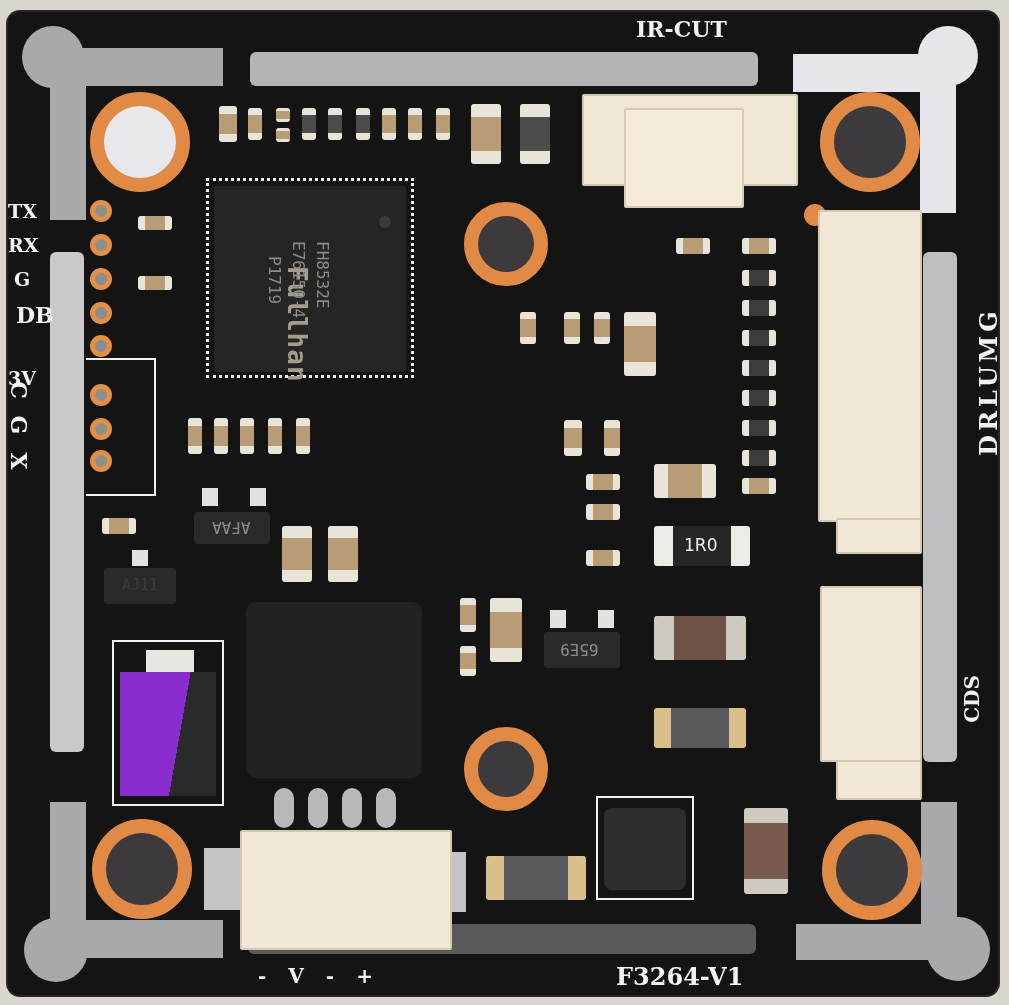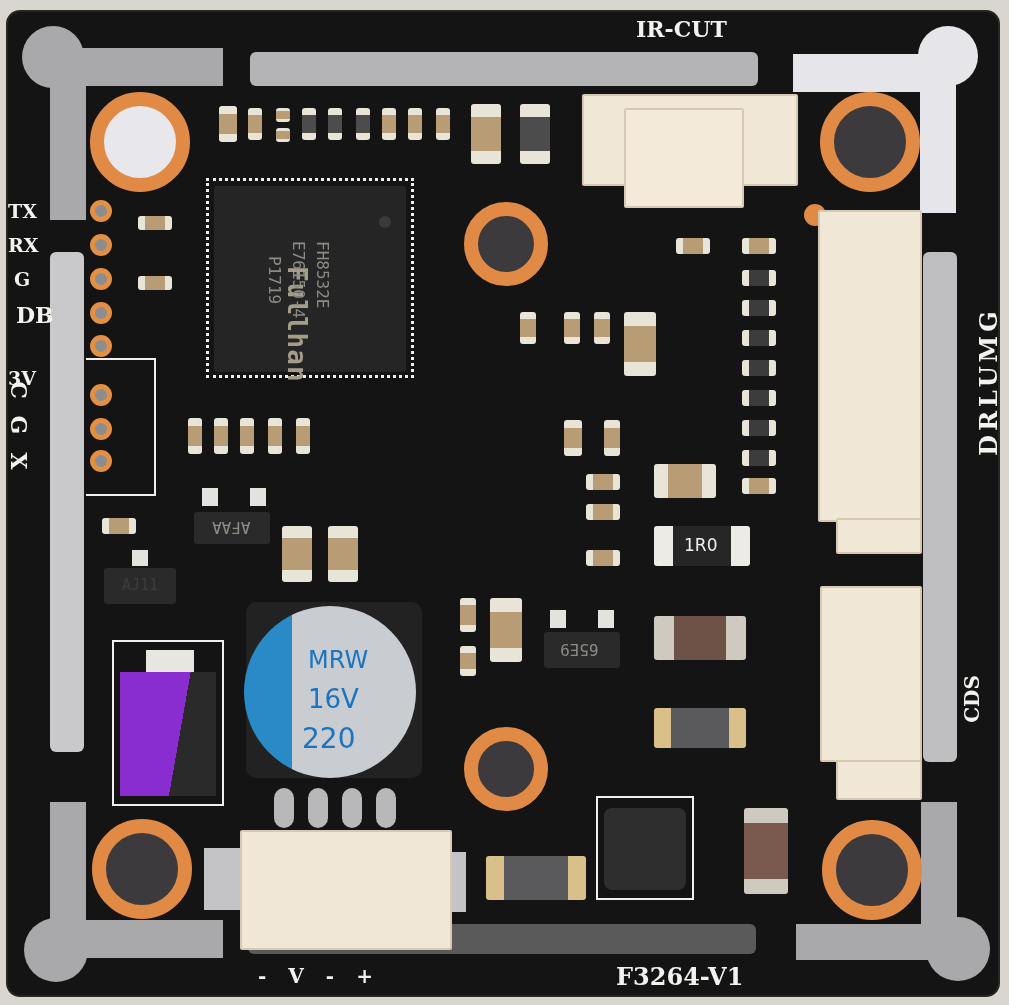--- a/index.html
+++ b/index.html
@@ -176,25 +176,20 @@
   <div class="smdv" style="left:452px;top:634px;width:16px;height:30px;"></div>
   <div class="smdv" style="left:482px;top:586px;width:32px;height:64px;"></div>
 
   <div class="smdv" style="left:180px;top:406px;width:14px;height:36px;"></div>
   <div class="smdv" style="left:206px;top:406px;width:14px;height:36px;"></div>
   <div class="smdv" style="left:232px;top:406px;width:14px;height:36px;"></div>
   <div class="smdv" style="left:260px;top:406px;width:14px;height:36px;"></div>
   <div class="smdv" style="left:288px;top:406px;width:14px;height:36px;"></div>
 
   <div class="abs" style="left:238px;top:590px;width:176px;height:176px;background:#222;border-radius:10px;"></div>
-  <div class="abs" style="left:236px;top:594px;width:172px;height:172px;border-radius:50%;background:linear-gradient(90deg,#2a8ac8 0 28%,#c9ccd0 28% 100%);">
-    <div style="position:absolute;left:64px;top:40px;font-family:'DejaVu Sans',sans-serif;font-size:24px;color:#1a74bf;">MRW</div>
-    <div style="position:absolute;left:64px;top:78px;font-family:'DejaVu Sans',sans-serif;font-size:26px;color:#1a74bf;">16V</div>
-    <div style="position:absolute;left:58px;top:116px;font-family:'DejaVu Sans',sans-serif;font-size:28px;color:#1a74bf;">220</div>
-  </div>
 
   <div class="outline" style="left:104px;top:628px;width:112px;height:166px;"></div>
   <div class="abs" style="left:138px;top:638px;width:48px;height:22px;background:#e8e6e0;"></div>
   <div class="abs" style="left:112px;top:660px;width:96px;height:124px;background:linear-gradient(100deg,#8a2dd0 0 60%,#2a2a2a 60% 100%);"></div>
 
   <div class="outline" style="left:588px;top:784px;width:98px;height:104px;"></div>
   <div class="abs" style="left:596px;top:796px;width:82px;height:82px;background:#2e2e2e;border-radius:8px;"></div>
 
   <div class="smdv brown" style="left:736px;top:796px;width:44px;height:86px;"></div>
   <div class="smd gray2" style="left:478px;top:844px;width:100px;height:44px;"></div>

